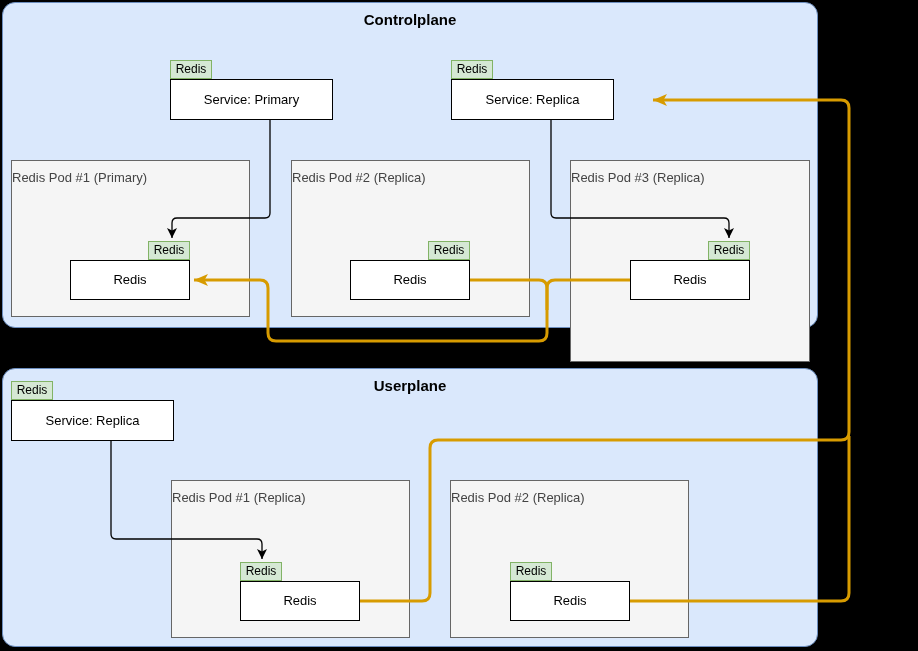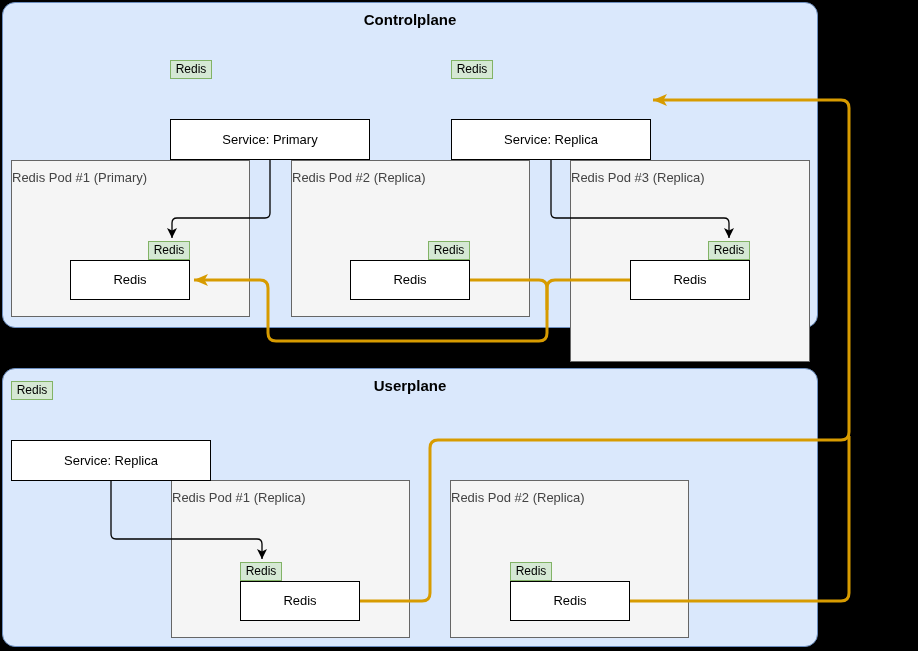--- a/index.html
+++ b/index.html
@@ -39,21 +39,21 @@
   }
   .node {
     position: absolute;
     background: #ffffff;
     border: 1px solid #000000;
     box-sizing: border-box;
     text-align: center;
     font-size: 13px;
     color: #000;
   }
-  .node.service { width: 200px; height: 41px; line-height: 39px; margin-top: 40px; }
+  .node.service { width: 163px; height: 41px; line-height: 39px; }
   .node.redis   { width: 120px; height: 40px; line-height: 38px; }
   .tab {
     position: absolute;
     background: #d5e8d4;
     border: 1px solid #82b366;
     box-sizing: border-box;
     width: 42px;
     height: 19px;
     line-height: 17px;
     text-align: center;

